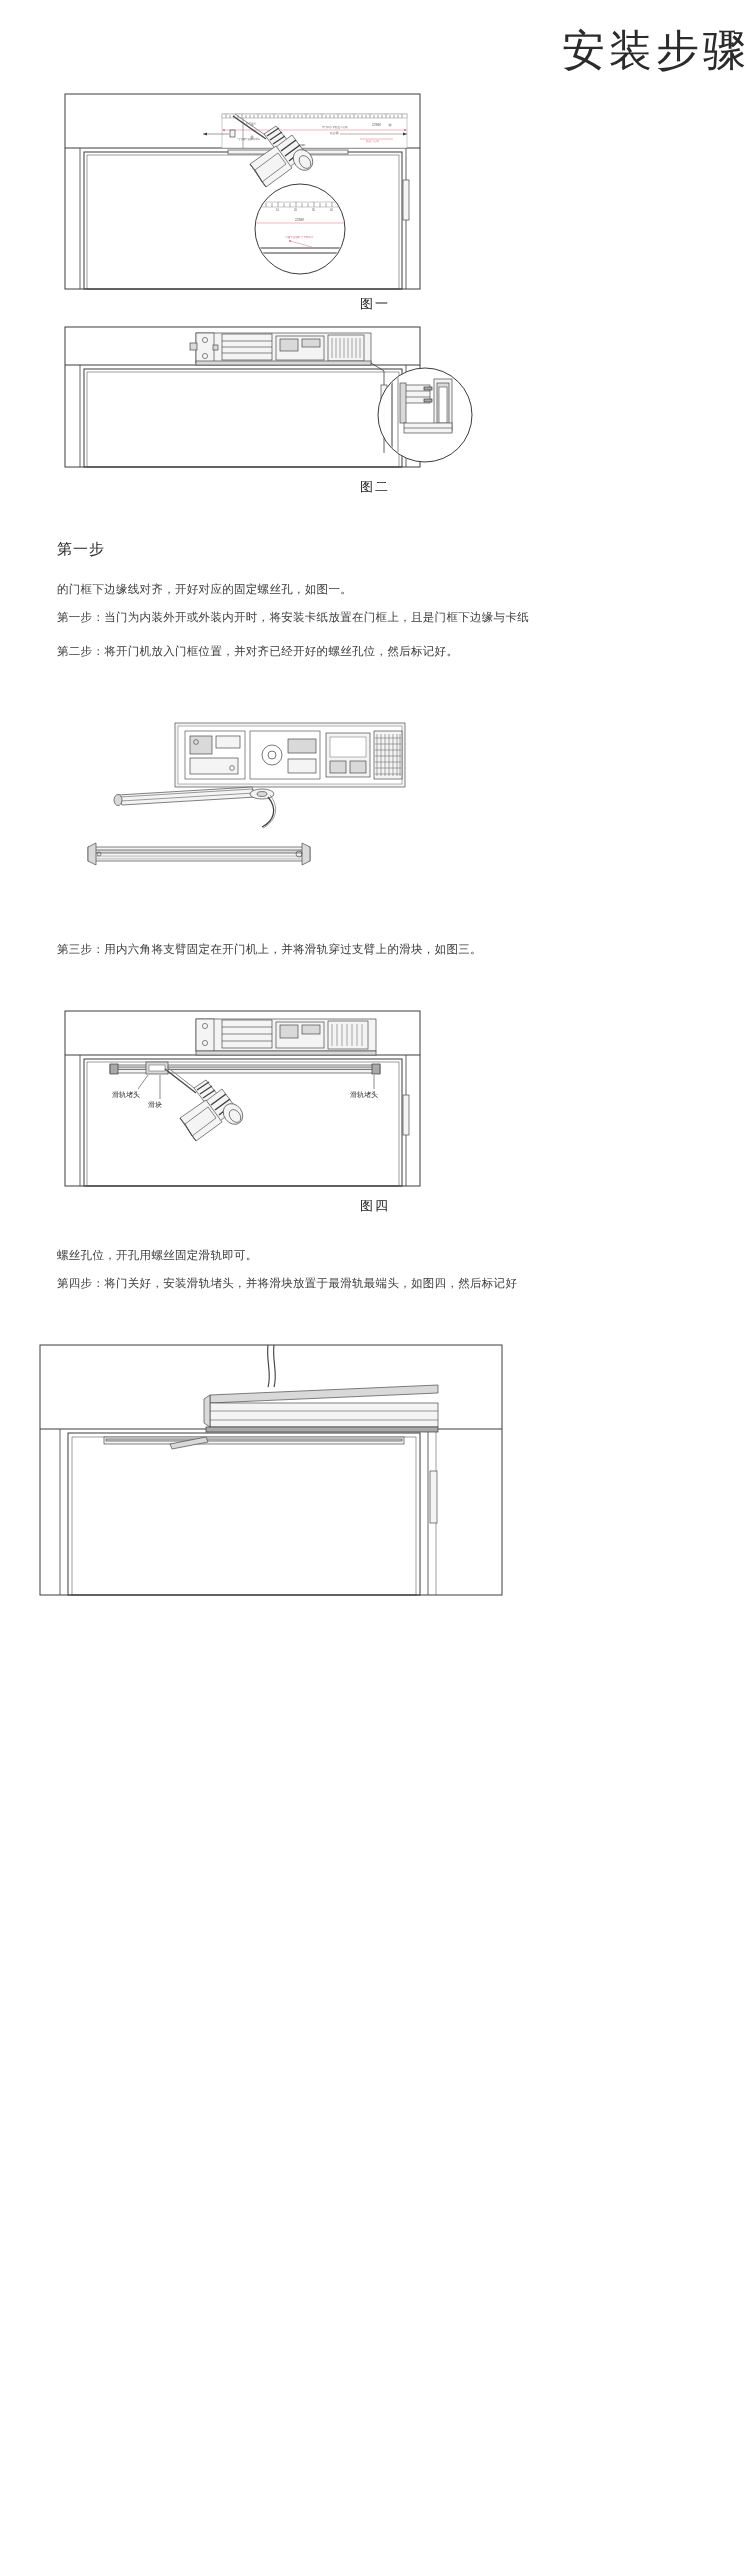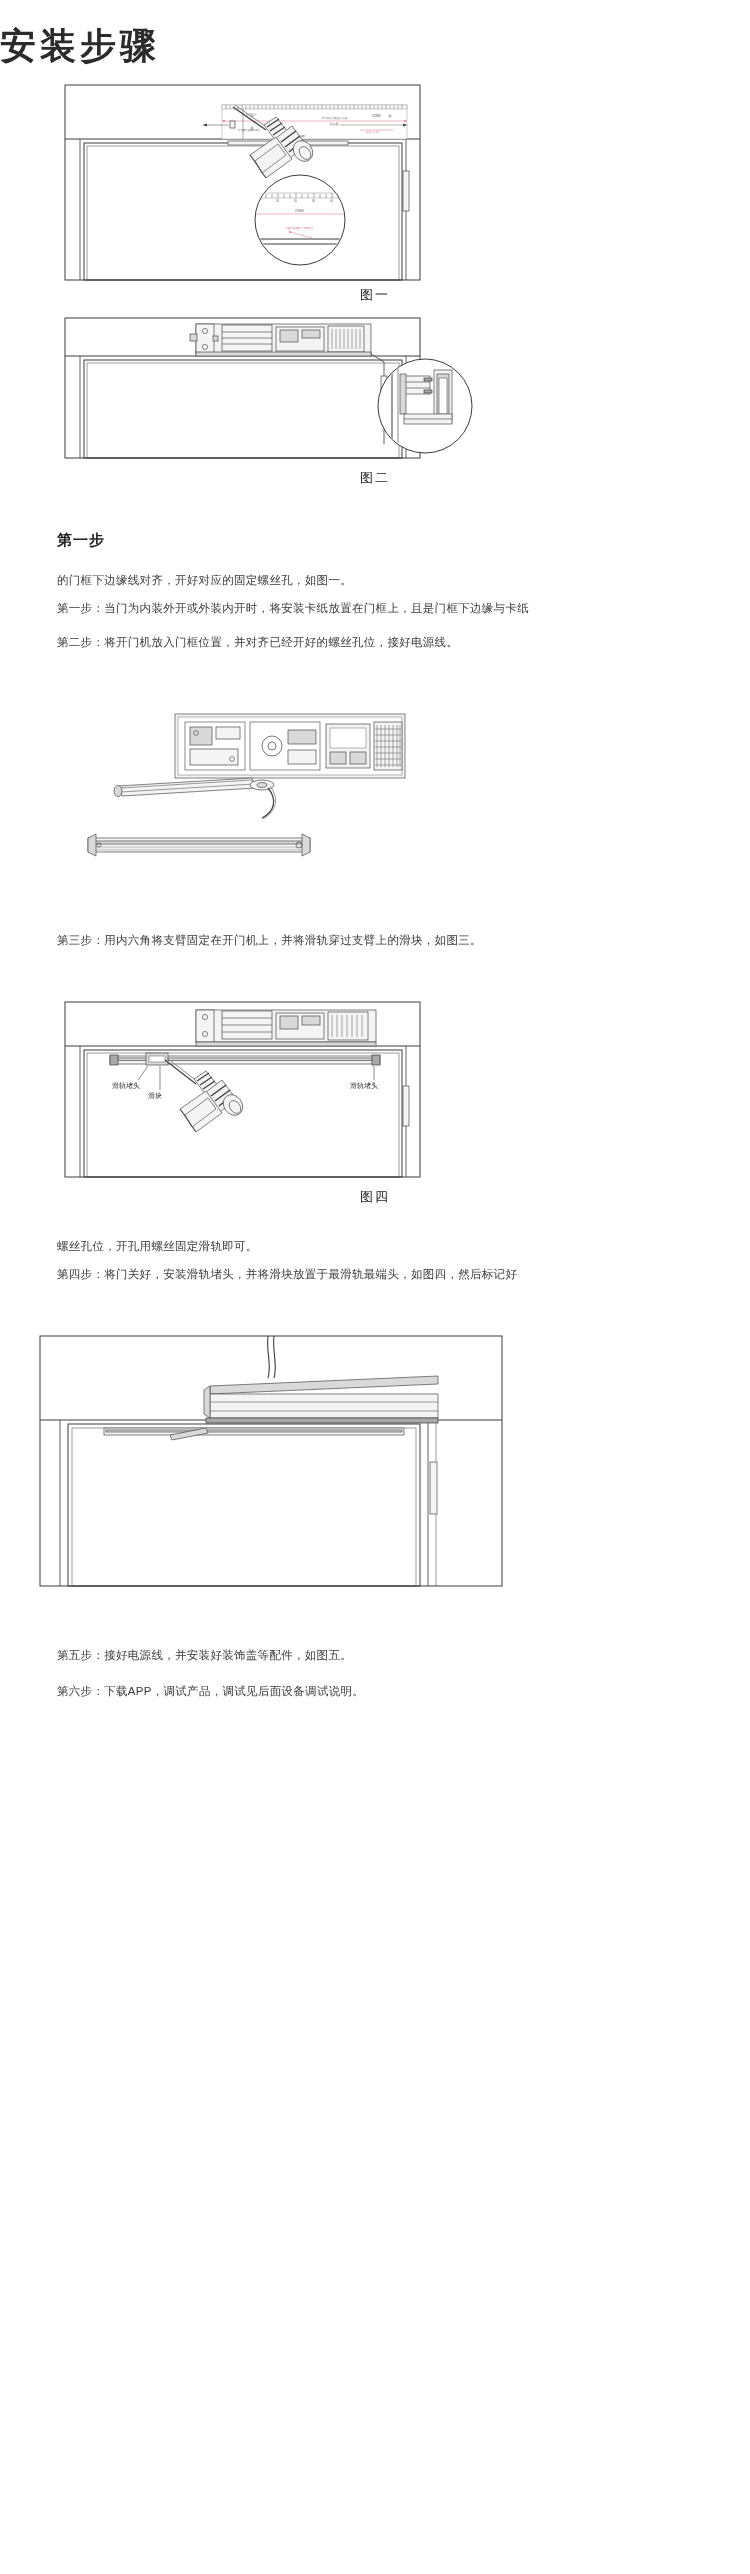--- a/index.html
+++ b/index.html
@@ -16,23 +16,23 @@
   }
   .page {
     position: relative;
     width: 750px;
     min-height: 2574px;
     overflow: hidden;
   }
 
   
   .title {
-    text-align: left;
-    font-size: 36px;
-    font-weight: bold;
+    text-align: right;
+    font-size: 43px;
+    font-weight: normal;
     letter-spacing: 4px;
     color: #2b2b2b;
     padding-top: 22px;
     padding-bottom: 10px;
   }
 
   
   .fig-block {
     position: relative;
     margin: 0 auto;
@@ -43,21 +43,21 @@
     color: #222;
     letter-spacing: 2px;
   }
 
   
   .text-block {
     padding: 0 55px 0 57px;
   }
   .step-head {
     font-size: 15px;
-    font-weight: bold;
+    font-weight: normal;
     color: #222;
     letter-spacing: 1px;
     margin: 0 0 16px 0;
   }
   .step-line {
     font-size: 11.5px;
     line-height: 28px;
     color: #3a3a3a;
     letter-spacing: 0.3px;
     margin: 0;
@@ -334,21 +334,21 @@
     <div class="fig-caption">图二</div>
   </div>
 
   <div class="gap-l"></div>
 
   <div class="text-block">
     <div class="step-head">第一步</div>
     <p class="step-line">的门框下边缘线对齐，开好对应的固定螺丝孔，如图一。</p>
     <p class="step-line">第一步：当门为内装外开或外装内开时，将安装卡纸放置在门框上，且是门框下边缘与卡纸</p>
     <div style="height:6px"></div>
-    <p class="step-line">第二步：将开门机放入门框位置，并对齐已经开好的螺丝孔位，接好电源线。</p>
+    <p class="step-line">第二步：将开门机放入门框位置，并对齐已经开好的螺丝孔位，然后标记好。</p>
   </div>
 
   <div class="gap-l"></div>
 
   <div class="fig-block">
     <svg width="750" height="200" viewBox="0 0 750 200">
 
       <g>
         <rect x="175" y="14" width="230" height="64" class="fill-lt"></rect>
         <rect x="178" y="17" width="224" height="58" fill="#fff" stroke="#6a6a6a" stroke-width=".5"></rect>
@@ -547,21 +547,16 @@
       <g>
         <rect x="104" y="96" width="300" height="7" class="fill-lt"></rect>
         <rect x="106" y="98" width="296" height="2" class="fill-md"></rect>
         <path d="M170 103 L206 96 L208 101 L172 108 Z" class="fill-md"></path>
       </g>
     </svg>
   </div>
 
   <div class="gap-l"></div>
 
-  <div class="text-block">
-    <p class="step-line">第五步：接好电源线，并安装好装饰盖等配件，如图五。</p>
-    <div style="height:8px"></div>
-    <p class="step-line">第六步：下载APP，调试产品，调试见后面设备调试说明。</p>
-  </div>
 
   <div class="gap-m"></div>
 
 </div>
 
 </body></html>

